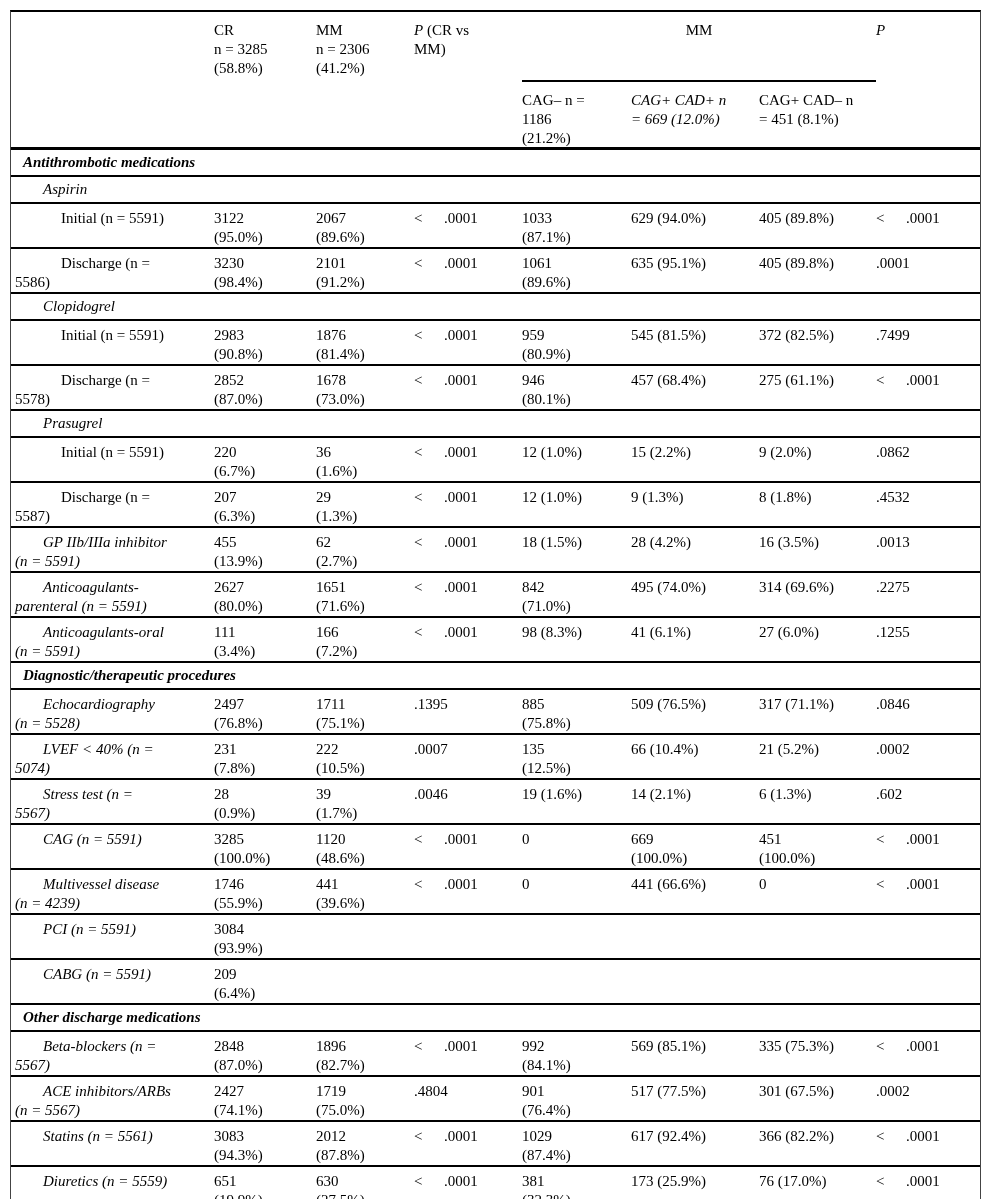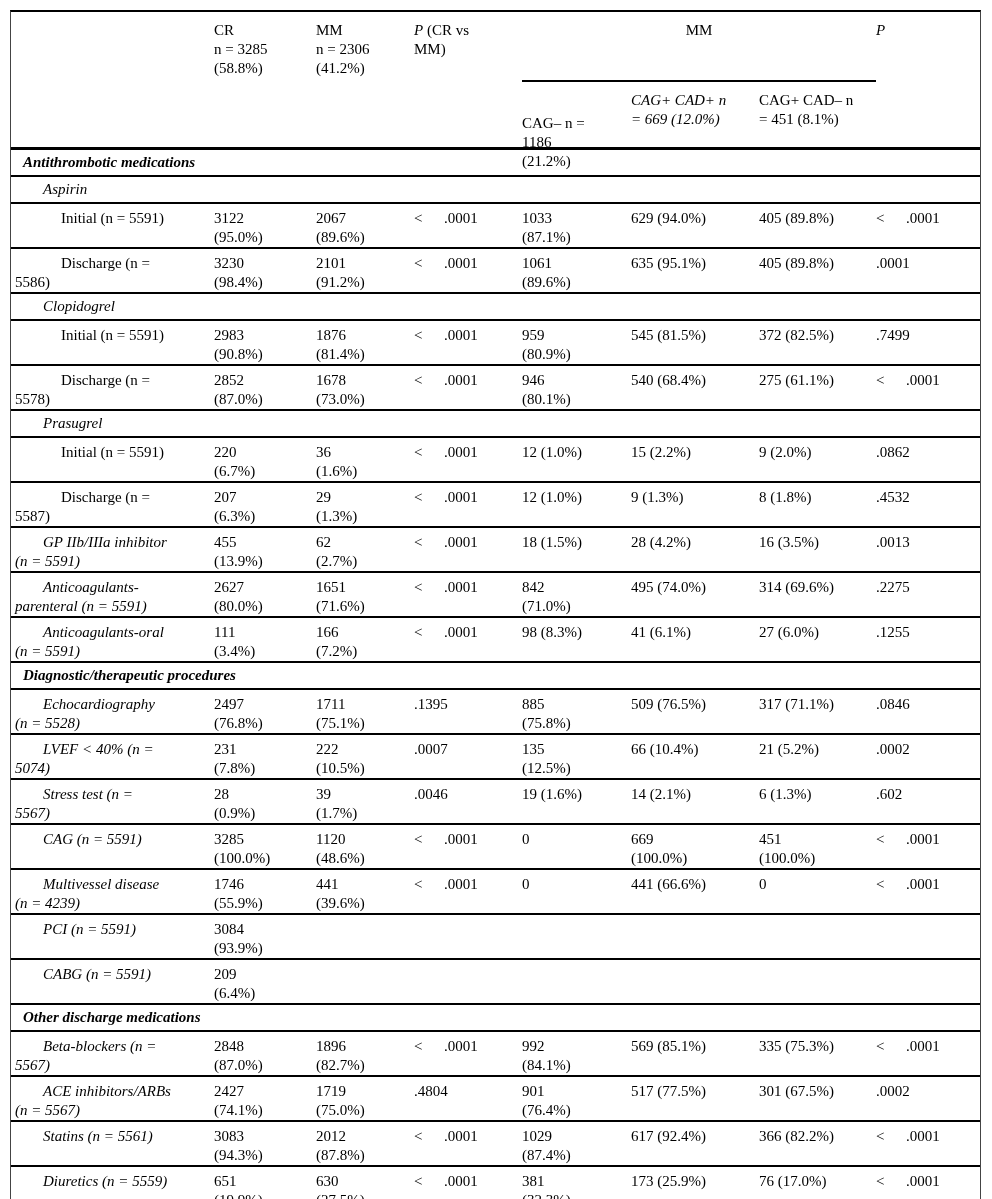--- a/index.html
+++ b/index.html
@@ -23,21 +23,21 @@
   
   .h-row1 { height:70px; }
   .h-row2 { height:68px; border-bottom:3px solid #000; }
   .h-row1 .cell, .h-row2 .cell { padding-top:9px; }
   .spanner {
     grid-column:5 / span 3; height:100%;
     border-bottom:2px solid #000;
     text-align:center; padding-top:9px; line-height:19px;
   }
   .hp2 { grid-column:8; }
-  .c5 { grid-column:5;margin-top:23px; } .c6 { grid-column:6;font-style:italic; } .c7 { grid-column:7; }
+  .c5 { grid-column:5; } .c6 { grid-column:6;font-style:italic; } .c7 { grid-column:7; }
   
   .row { border-bottom:2px solid #000; }
   .row.data { min-height:43px; }
   .row.section, .row.subhead { min-height:25px; }
   .row.section .label { font-weight:bold; }
   .row.subhead .label { font-style:italic; }
   .row.section .label, .row.subhead .label { grid-column:1 / -1; padding-top:3px; padding-bottom:3px;font-style:italic; }
   .tbody .row:last-child { border-bottom:none; padding-bottom:12px; }
   .pcell .lt { display:inline-block; width:30px; }
   .pcell .lt:empty { display:none; }
@@ -125,21 +125,21 @@
       <div class="row grid8 data">
         <div class="cell label ind2">Discharge (n =
 5578)</div>
         <div class="cell">2852
 (87.0%)</div>
         <div class="cell">1678
 (73.0%)</div>
         <div class="cell pcell"><div class="lt">&lt;</div><div class="" style="display: inline;">.0001</div></div>
         <div class="cell">946
 (80.1%)</div>
-        <div class="cell">540 (68.4%)</div>
+        <div class="cell">457 (68.4%)</div>
         <div class="cell">275 (61.1%)</div>
         <div class="cell pcell"><div class="lt">&lt;</div><div class="" style="display: inline;">.0001</div></div>
       </div>
       <div class="row grid8 subhead">
         <div class="cell label ind1">Prasugrel</div>
       </div>
       <div class="row grid8 data">
         <div class="cell label ind2">Initial (n = 5591)</div>
         <div class="cell">220
 (6.7%)</div>

